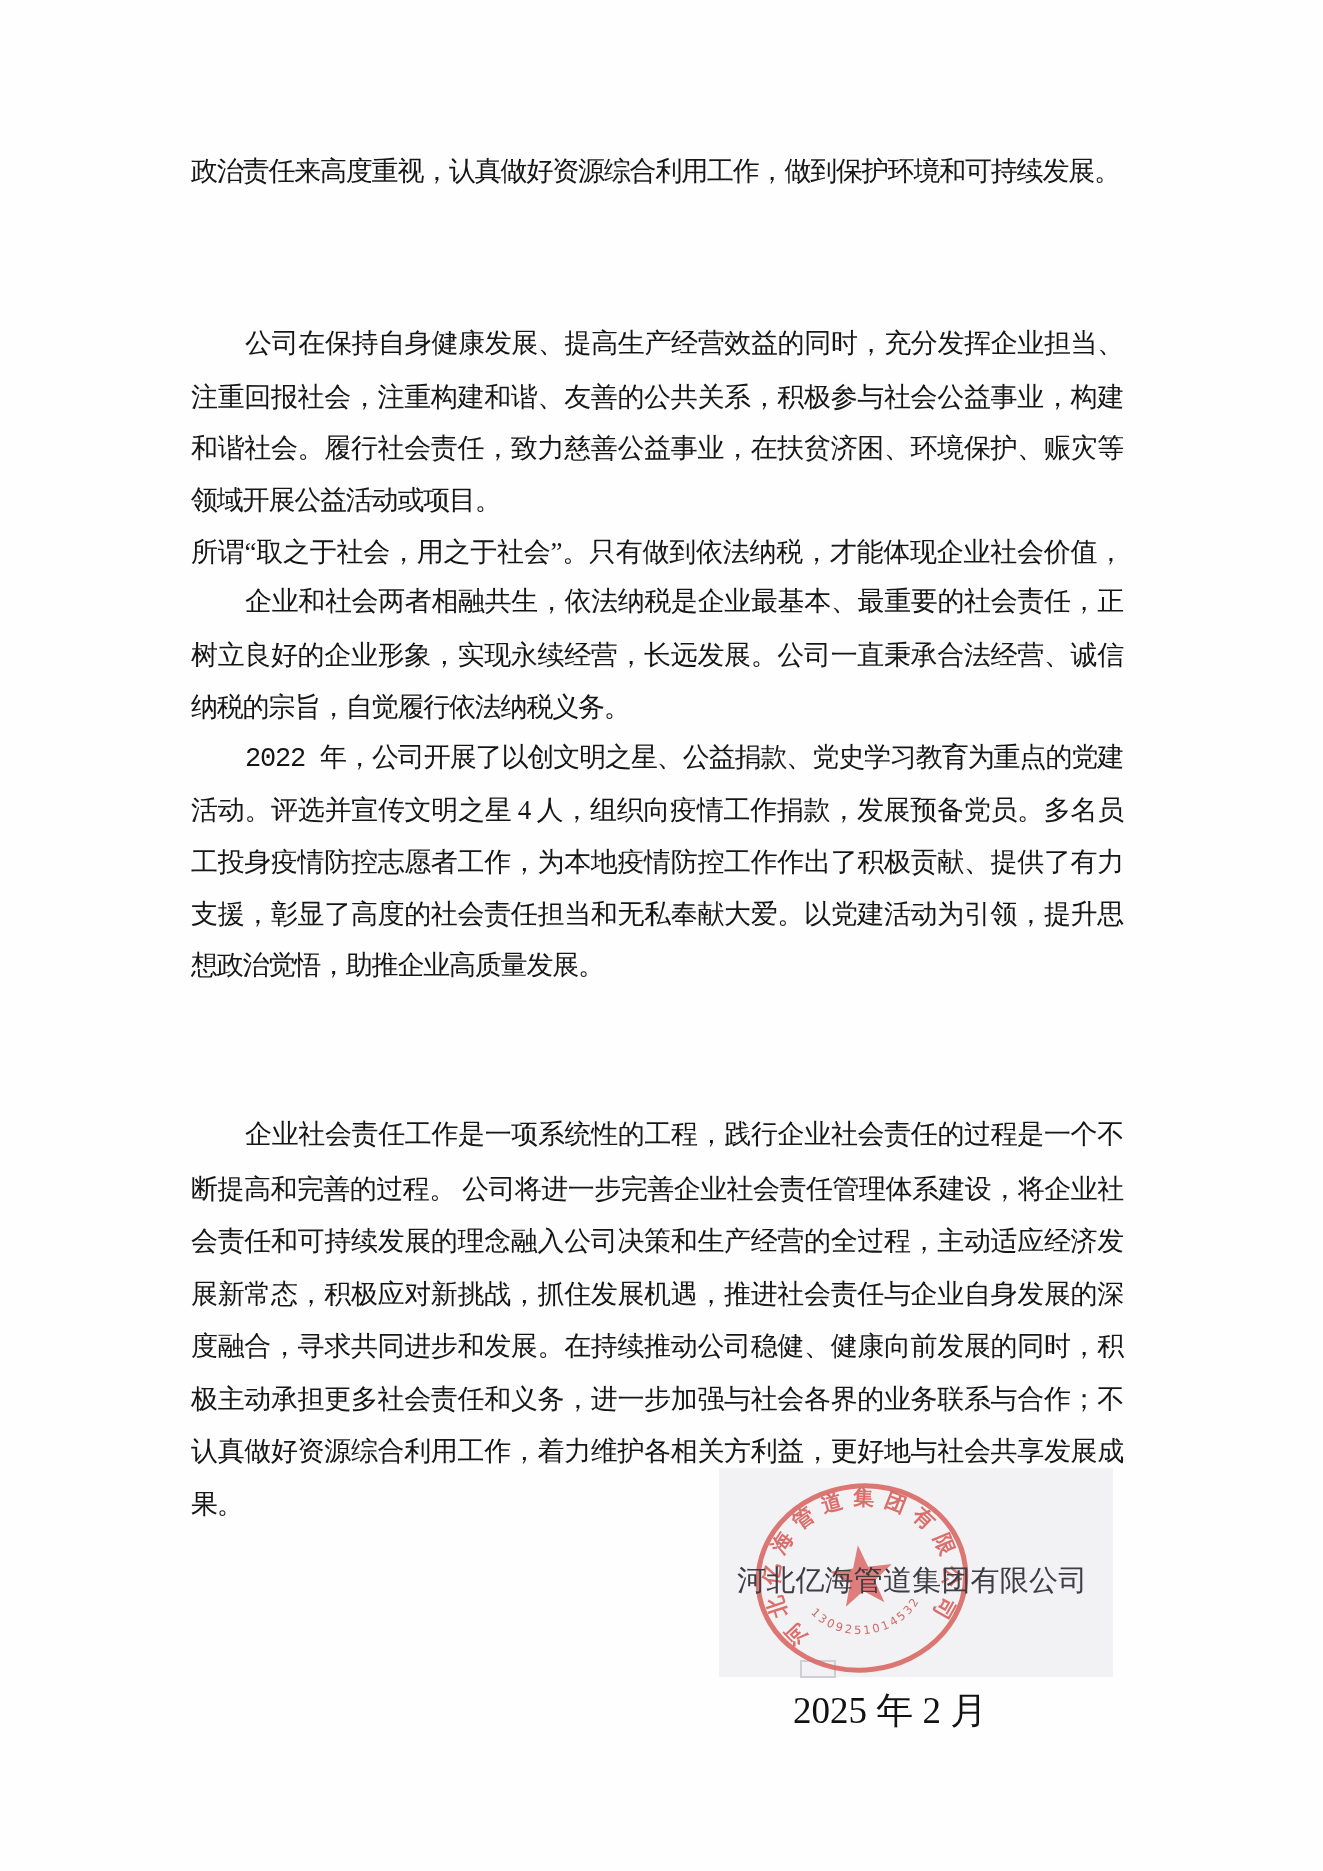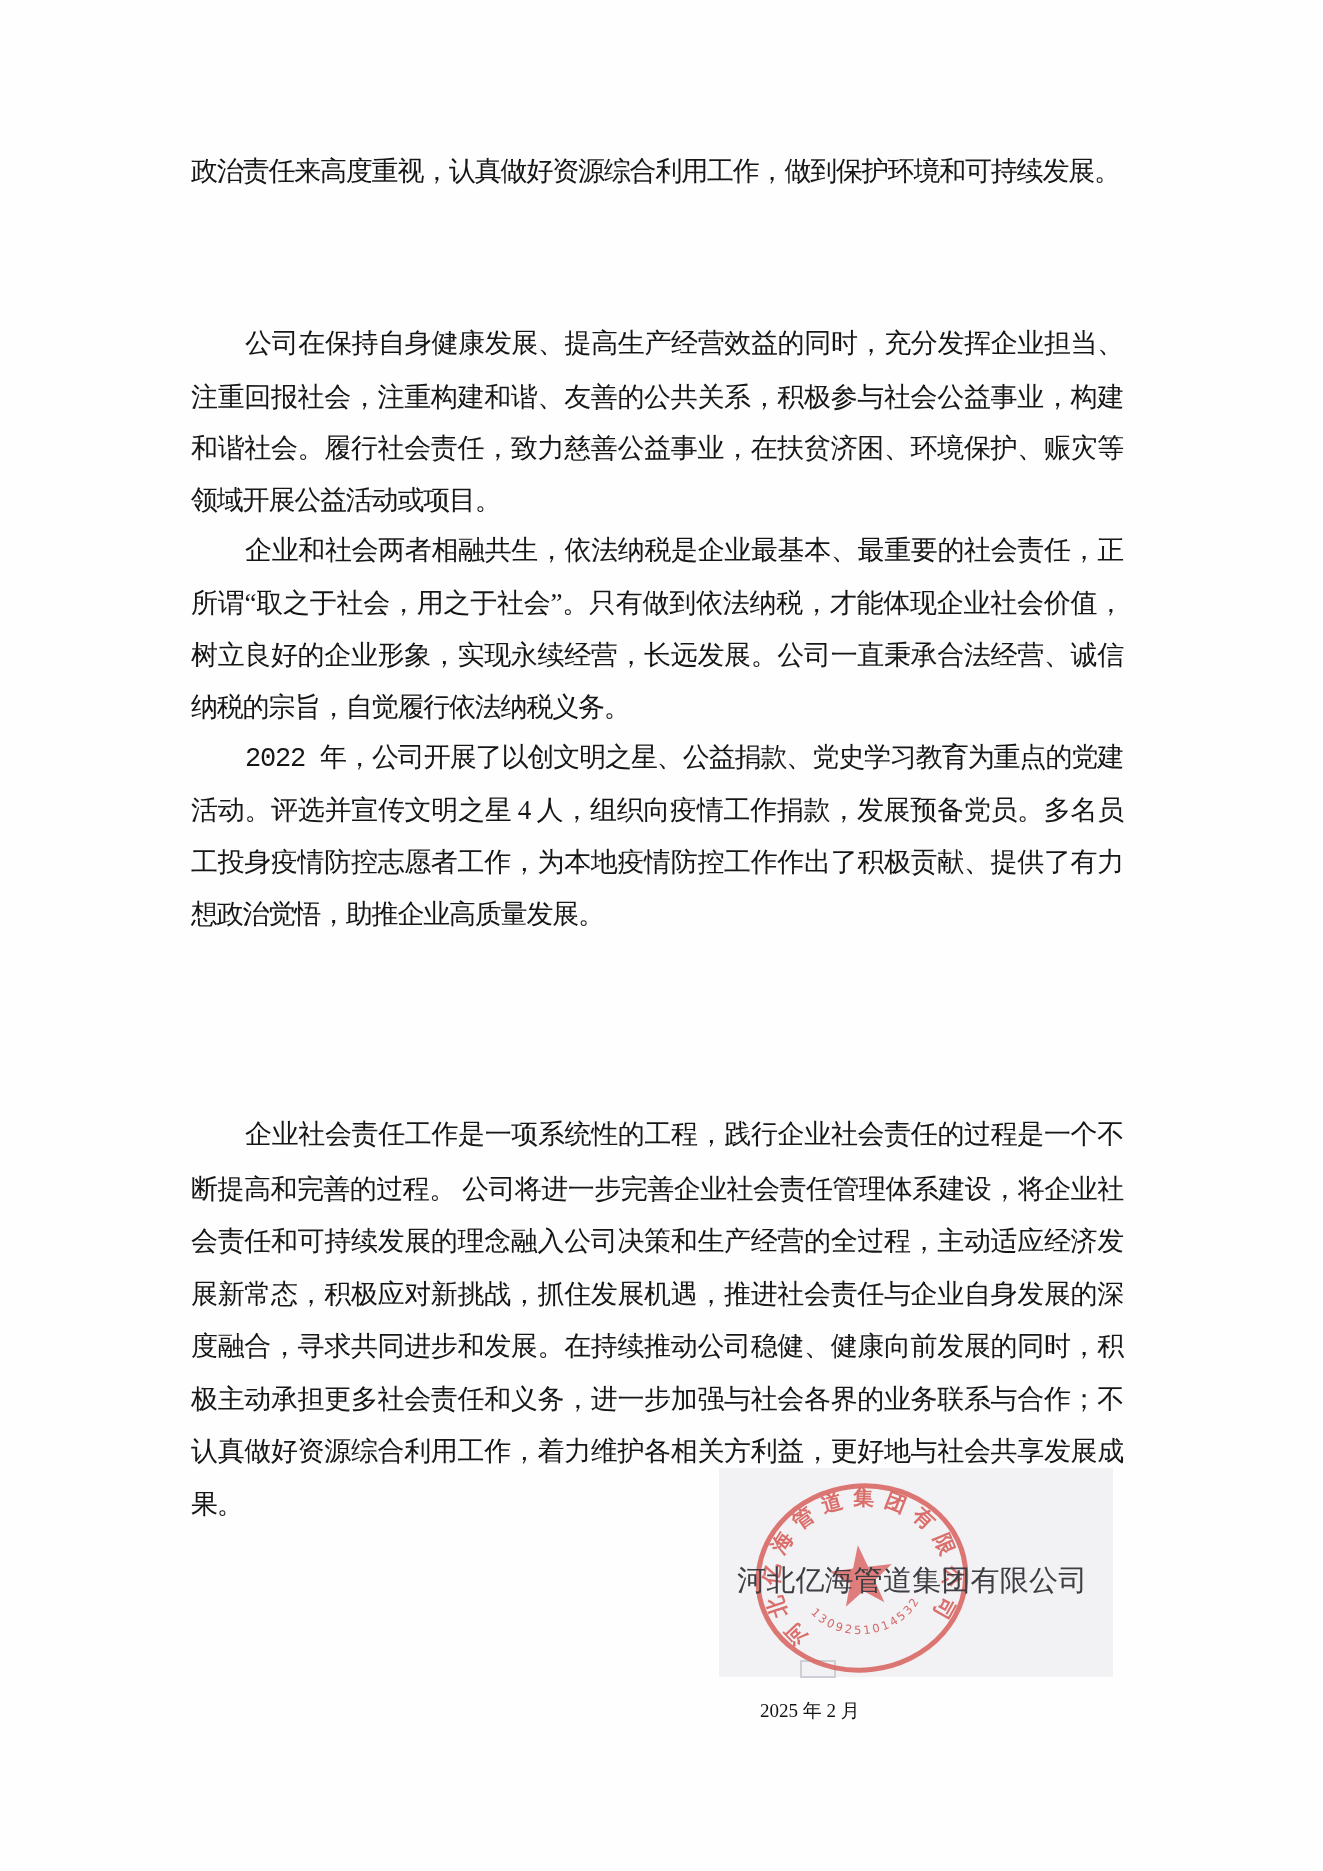--- a/index.html
+++ b/index.html
@@ -43,43 +43,44 @@
     font-family:"DejaVu Sans","Liberation Sans",sans-serif;
     font-size:11.5px;letter-spacing:2.5px;
   }
   .company-overlay{
     position:absolute;left:737px;top:1561px;width:360px;height:38px;line-height:38px;
     font-family:"Liberation Sans","DejaVu Sans",sans-serif;
     font-size:29px;letter-spacing:0.2px;color:#3d3d42;white-space:nowrap;
   }
   .sign-date{
     position:absolute;left:760px;top:1692px;width:260px;height:38px;line-height:38px;
-    text-align:left;font-size:19px;color:#121212;
+    text-align:center;font-size:37px;color:#121212;
   }
 </style>
 </head>
 <body>
 
 <div class="page">
 
   <div class="intro tline lastline" style="top:145px">政治责任来高度重视，认真做好资源综合利用工作，做到保护环境和可持续发展。</div>
 
 
   <div class="block b1" style="top:320px">
     <div class="tline indent">公司在保持自身健康发展、提高生产经营效益的同时，充分发挥企业担当、</div>
     <div class="tline">注重回报社会，注重构建和谐、友善的公共关系，积极参与社会公益事业，构建</div>
     <div class="tline">和谐社会。履行社会责任，致力慈善公益事业，在扶贫济困、环境保护、赈灾等</div>
     <div class="tline lastline">领域开展公益活动或项目。</div>
+    <div class="tline">所谓“取之于社会，用之于社会”。只有做到依法纳税，才能体现企业社会价值，</div>
     <div class="tline indent">企业和社会两者相融共生，依法纳税是企业最基本、最重要的社会责任，正</div>
-    <div class="tline">所谓“取之于社会，用之于社会”。只有做到依法纳税，才能体现企业社会价值，</div>
     <div class="tline">树立良好的企业形象，实现永续经营，长远发展。公司一直秉承合法经营、诚信</div>
     <div class="tline lastline">纳税的宗旨，自觉履行依法纳税义务。</div>
     <div class="tline indent">2022 年，公司开展了以创文明之星、公益捐款、党史学习教育为重点的党建</div>
     <div class="tline">活动。评选并宣传文明之星 4 人，组织向疫情工作捐款，发展预备党员。多名员</div>
     <div class="tline">工投身疫情防控志愿者工作，为本地疫情防控工作作出了积极贡献、提供了有力</div>
+    <div class="tline">支援，彰显了高度的社会责任担当和无私奉献大爱。以党建活动为引领，提升思</div>
     <div class="tline lastline">想政治觉悟，助推企业高质量发展。</div>
   </div>
 
 
   <div class="block b2" style="top:1110px">
     <div class="tline indent">企业社会责任工作是一项系统性的工程，践行企业社会责任的过程是一个不</div>
     <div class="tline">断提高和完善的过程。 公司将进一步完善企业社会责任管理体系建设，将企业社</div>
     <div class="tline">会责任和可持续发展的理念融入公司决策和生产经营的全过程，主动适应经济发</div>
     <div class="tline">展新常态，积极应对新挑战，抓住发展机遇，推进社会责任与企业自身发展的深</div>
     <div class="tline">度融合，寻求共同进步和发展。在持续推动公司稳健、健康向前发展的同时，积</div>

